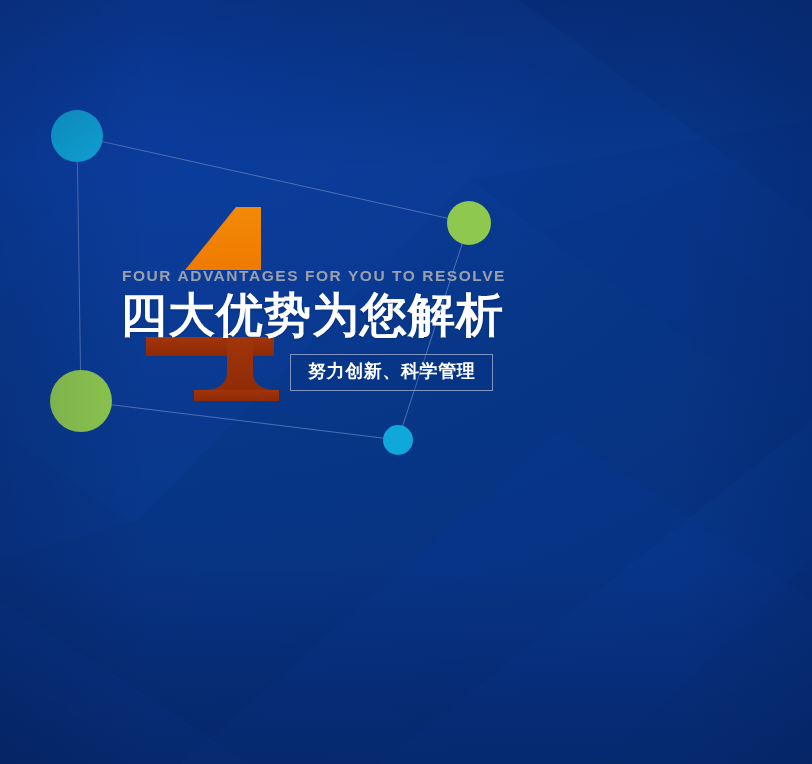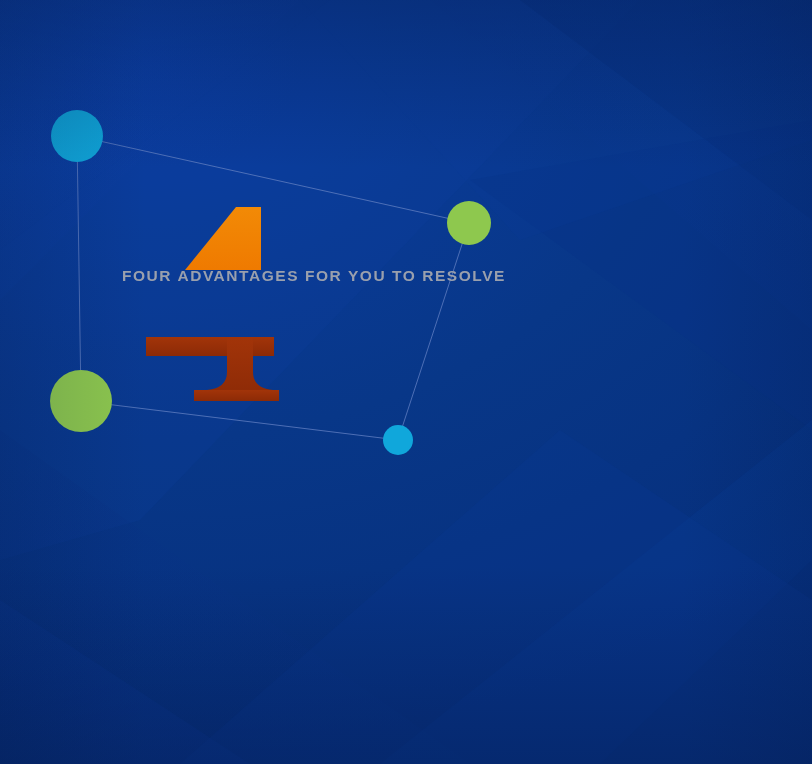--- a/index.html
+++ b/index.html
@@ -168,15 +168,19 @@
       <circle cx="469" cy="223" r="22" fill="#8ec84e"></circle>
       <circle cx="81" cy="401" r="31" fill="#8ec84e"></circle>
       <circle cx="398" cy="440" r="15" fill="#10a7db"></circle>
     </g>
   </svg>
 
   <div class="bg-vignette"></div>
 
   <div class="copy">
     <div class="kicker">FOUR ADVANTAGES FOR YOU TO RESOLVE</div>
+    <h1 class="headline">四大优势为您解析</h1>
+    <div class="sub-wrap">
+      <span class="sub-box">努力创新、科学管理</span>
+    </div>
   </div>
 
 </div>
 
 </body></html>

